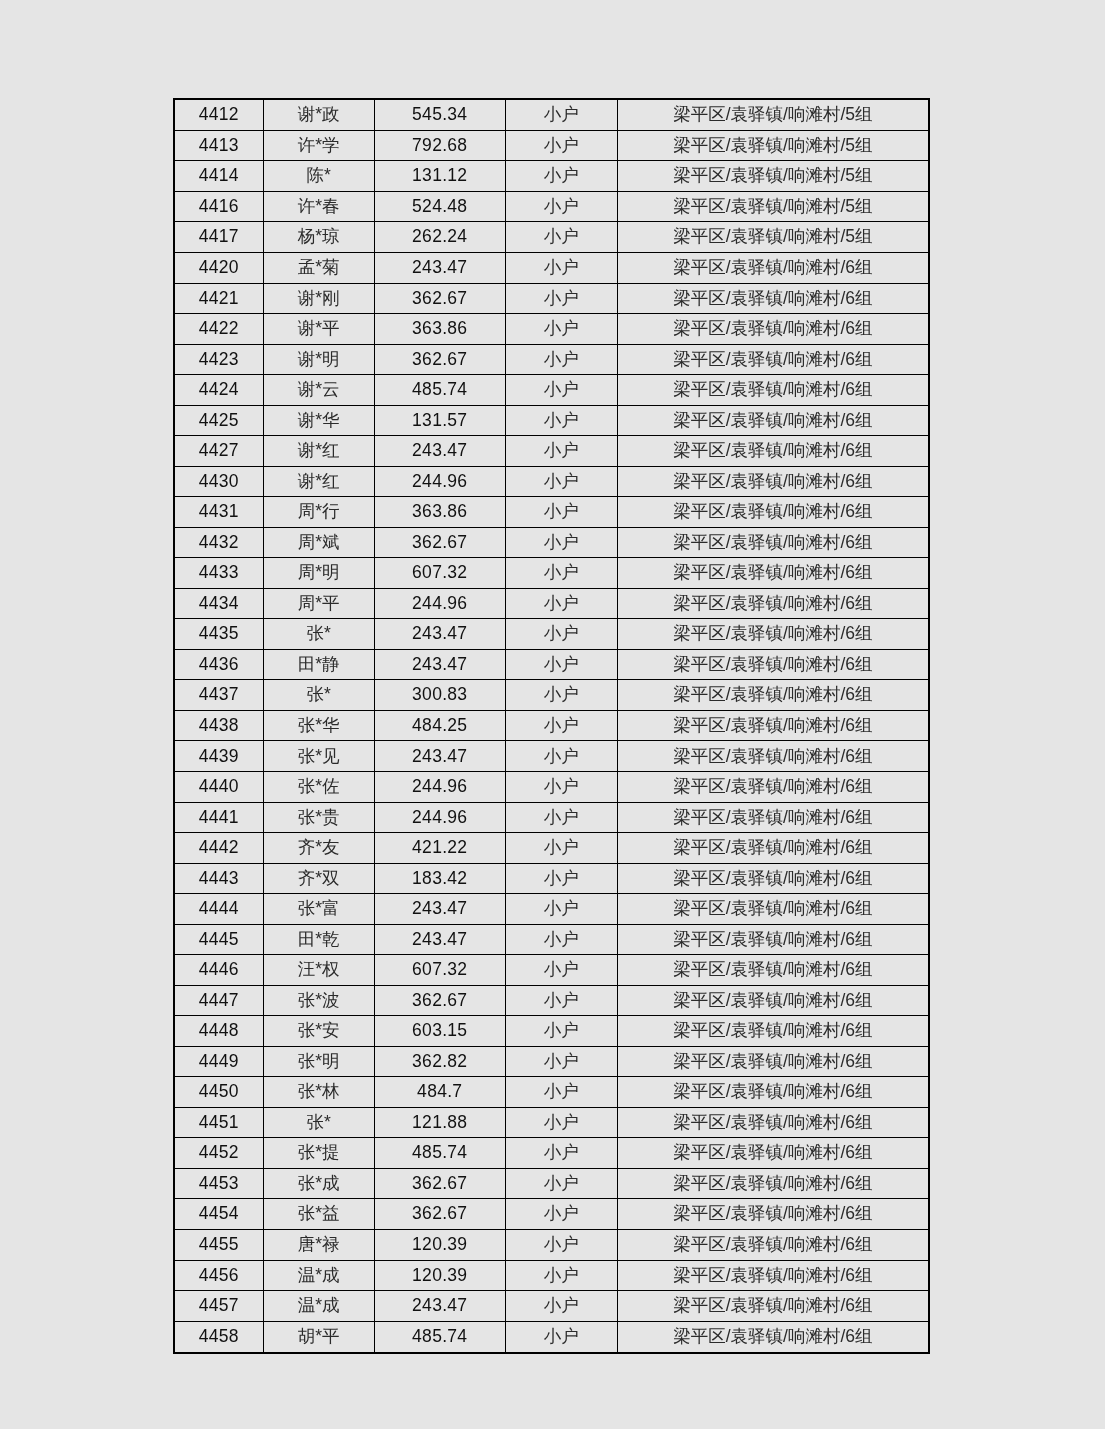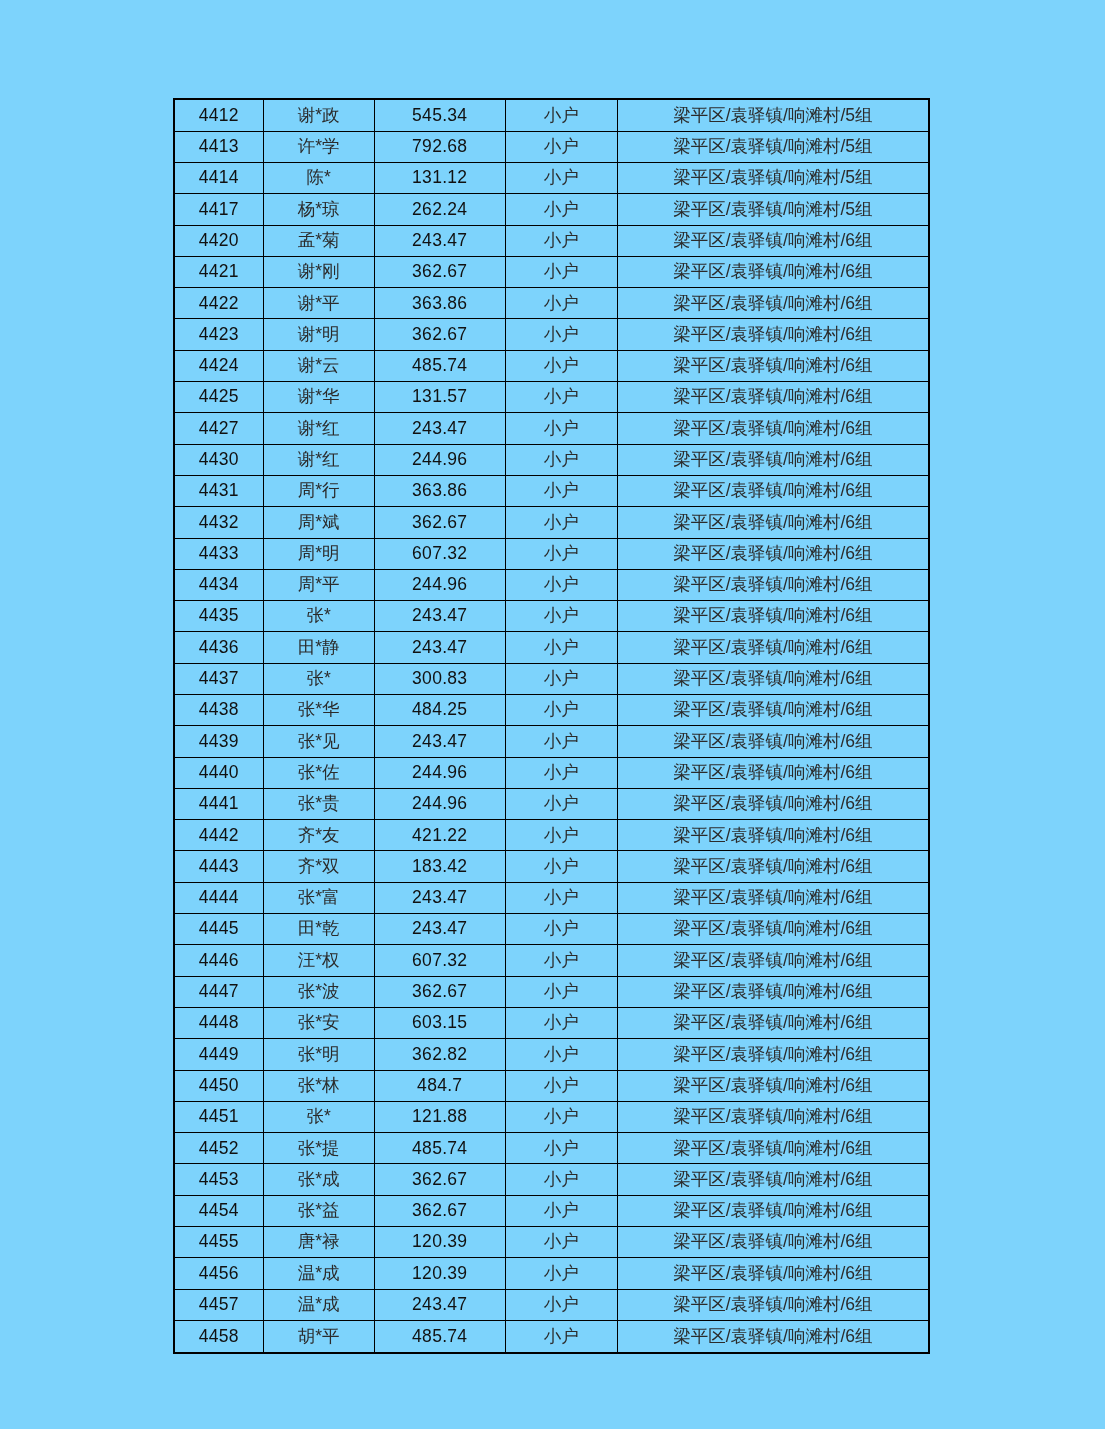--- a/index.html
+++ b/index.html
@@ -12,21 +12,21 @@
     background: #ffffff;
     font-family: "Liberation Sans", sans-serif;
     position: relative;
     overflow: hidden;
   }
   .page {
     position: absolute;
     left: 0; top: 0;
     width: 1105px;
     height: 1429px;
-    background: #7dd3fc;
+    background: #e5e5e5;
   }
   table.household-table {
     position: absolute;
     left: 173px;
     top: 98px;
     width: 757px;
     height: 1256px;
     border-collapse: collapse;
     table-layout: fixed;
     border: 2px solid #000000;
@@ -81,20 +81,27 @@
           <td class="col-address">梁平区/袁驿镇/响滩村/5组</td>
         </tr>
         <tr>
           <td class="col-serial">4414</td>
           <td class="col-name">陈*</td>
           <td class="col-amount">131.12</td>
           <td class="col-type">小户</td>
           <td class="col-address">梁平区/袁驿镇/响滩村/5组</td>
         </tr>
         <tr>
+          <td class="col-serial">4416</td>
+          <td class="col-name">许*春</td>
+          <td class="col-amount">524.48</td>
+          <td class="col-type">小户</td>
+          <td class="col-address">梁平区/袁驿镇/响滩村/5组</td>
+        </tr>
+        <tr>
           <td class="col-serial">4417</td>
           <td class="col-name">杨*琼</td>
           <td class="col-amount">262.24</td>
           <td class="col-type">小户</td>
           <td class="col-address">梁平区/袁驿镇/响滩村/5组</td>
         </tr>
         <tr>
           <td class="col-serial">4420</td>
           <td class="col-name">孟*菊</td>
           <td class="col-amount">243.47</td>

